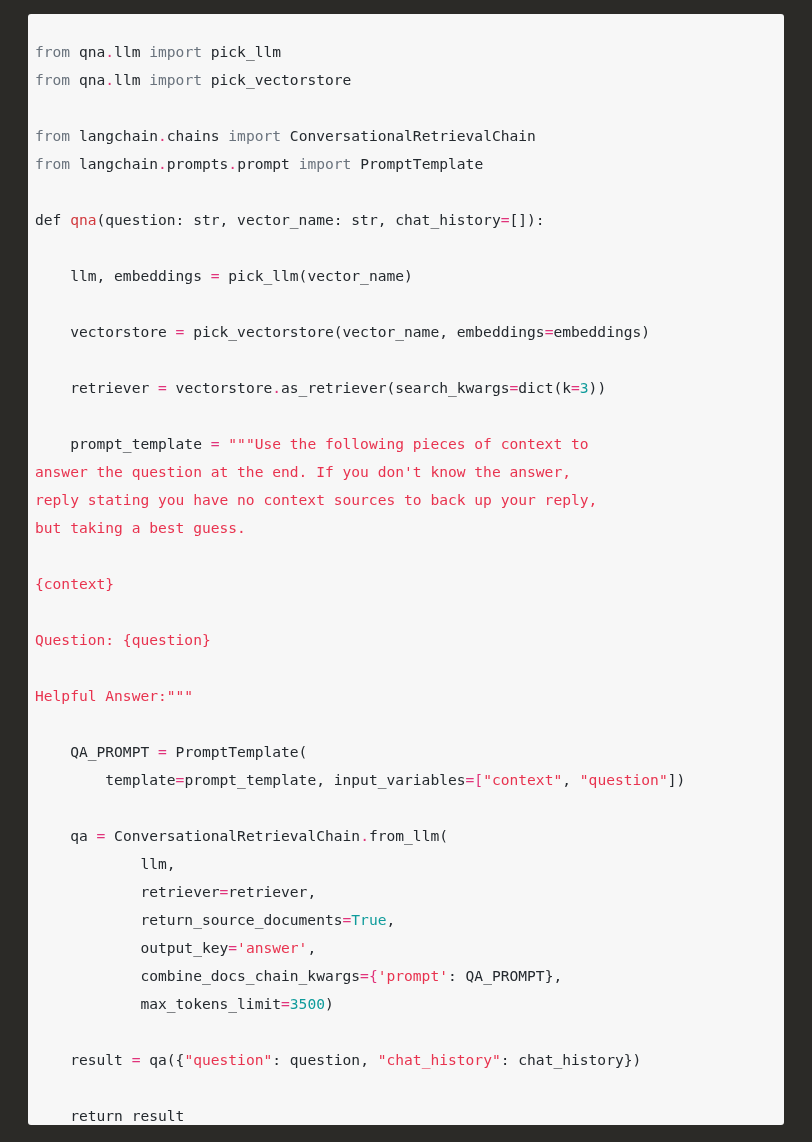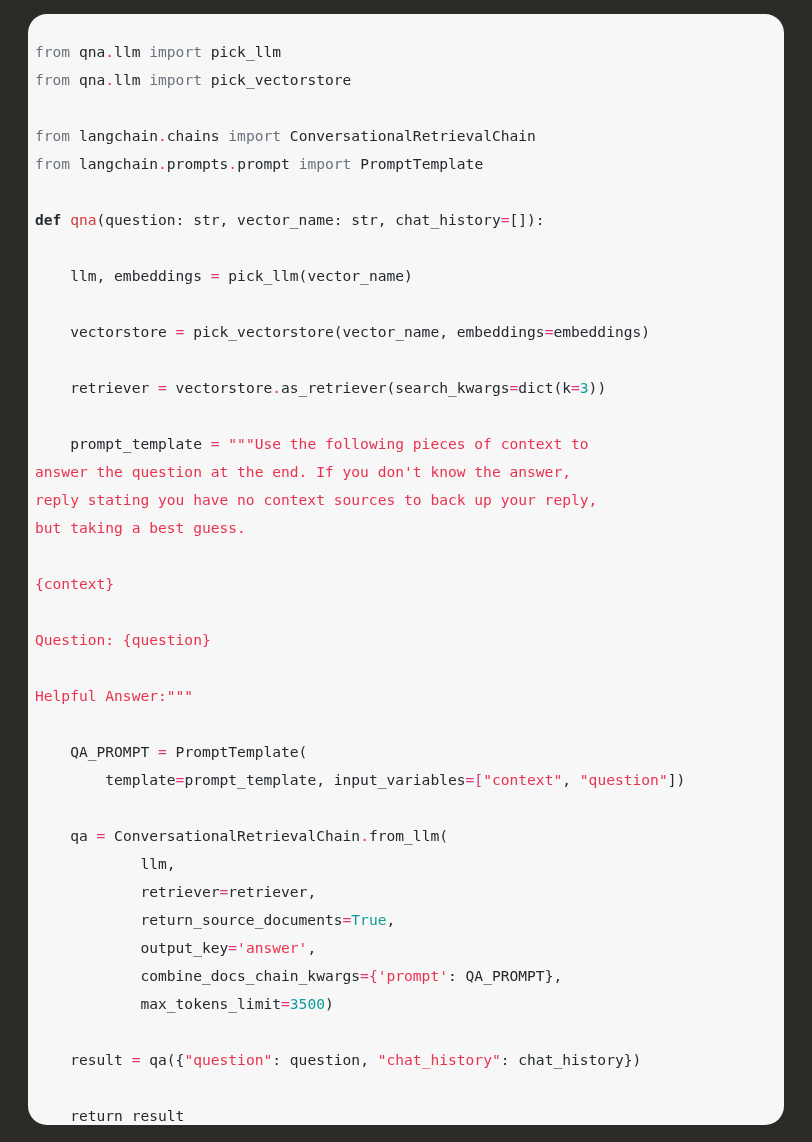--- a/index.html
+++ b/index.html
@@ -15,21 +15,21 @@
     overflow: hidden;
   }
 
   #code-panel {
     position: absolute;
     left: 28px;
     top: 14px;
     width: 756px;
     height: 1111px;
     background: #f7f7f7;
-    border-radius: 19px;
+    border-radius: 3px;
     box-sizing: border-box;
     overflow: hidden;
   }
 
   #code-block {
     margin: 0;
     padding: 24px 0 0 7px;
     font-family: "DejaVu Sans Mono", "Liberation Mono", monospace;
     font-size: 14.6px;
     line-height: 28px;
@@ -40,21 +40,21 @@
   }
 
   .ln {
     display: block;
     height: 28px;
     white-space: pre;
   }
 
   
   .kw  { color: #6a737d; }           
-  .def { color: #24292e; font-weight: bold; }           
+  .def { color: #24292e; }           
   .fn  { color: #d1383d; }           
   .op  { color: #e0337a; }           
   .str { color: #e8334f; }           
   .num { color: #0f9b9b; }           
   .pl  { color: #24292e; }           
 </style>
 <style>.kw{color:#6a737d;}.def{color:#24292e;}.pl{color:#24292e;}.fn{color:#d1383d;}.op{color:#e0337a;}.str{color:#e8334f;}.num{color:#0f9b9b;}</style></head>
 <body style="background: rgb(43, 42, 39);">
 
 <div id="code-panel" style="background: rgb(247, 247, 247);">

